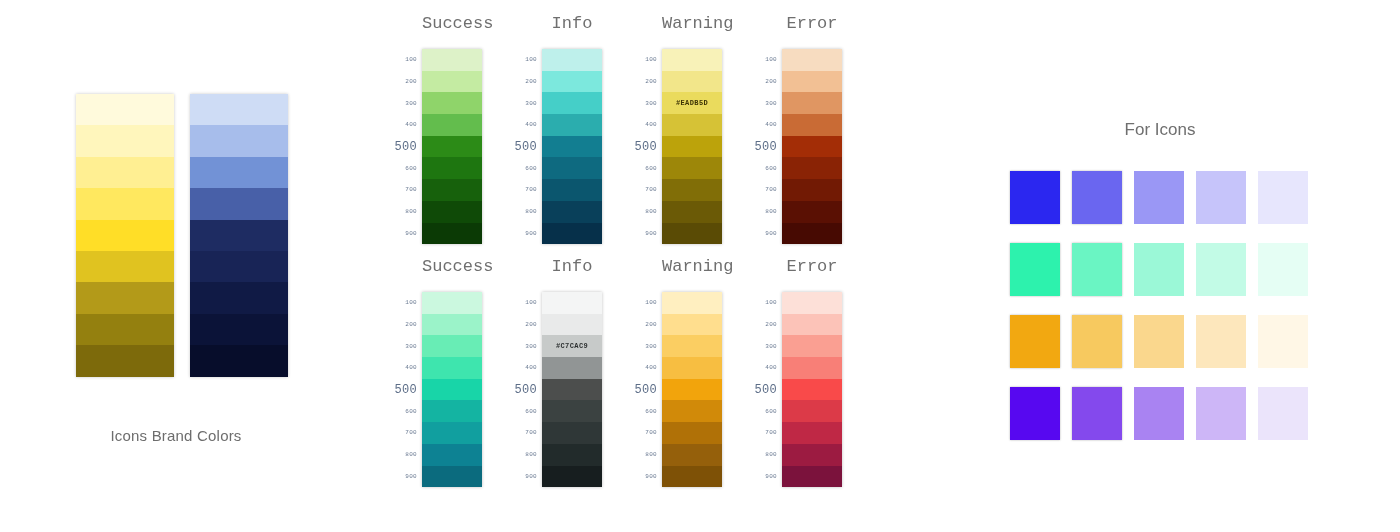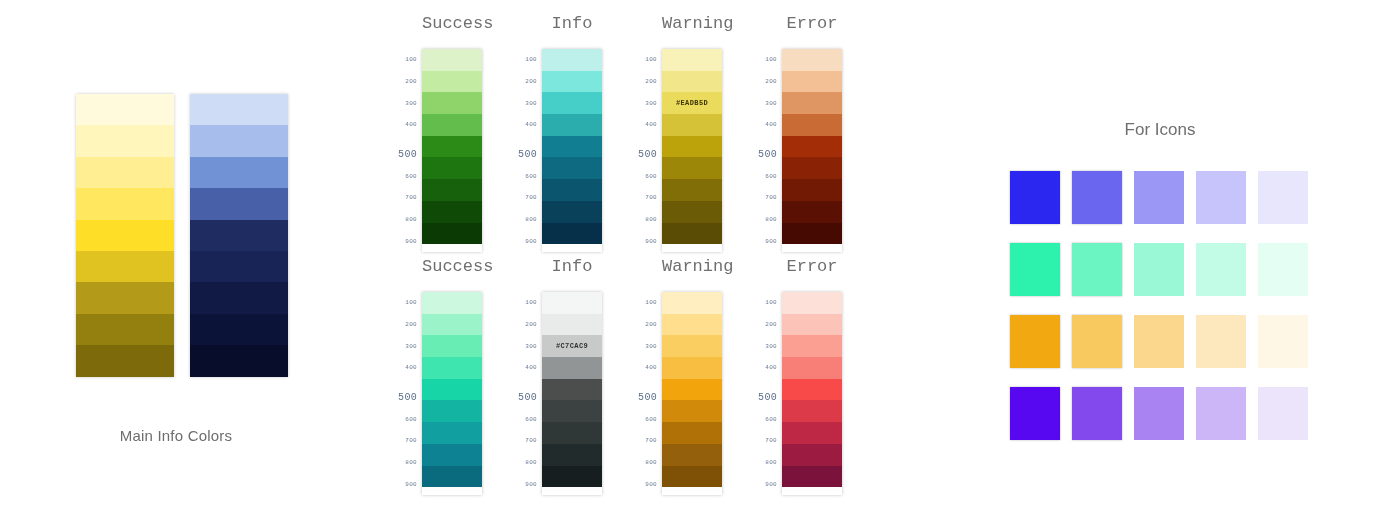--- a/index.html
+++ b/index.html
@@ -81,23 +81,22 @@
     height: 21.7px;
     display: flex;
     align-items: center;
     justify-content: flex-end;
     padding-right: 5px;
     font-size: 6px;
     color: #6b7b93;
     letter-spacing: 0.3px;
   }
   .ramp-label.emph {
-    font-size: 10px;
+    font-size: 12px;
     color: #5d6e88;
-    margin-top: 8px;
   }
   .ramp-swatches {
     flex: 1;
     display: flex;
     flex-direction: column;
     box-shadow: 0 0 3px rgba(0,0,0,0.25);
   }
   .ramp-swatch {
     height: 21.7px;
     display: flex;
@@ -159,21 +158,21 @@
         <div class="brand-swatch" style="background: rgb(167, 189, 235);"></div>
         <div class="brand-swatch" style="background: rgb(114, 146, 214);"></div>
         <div class="brand-swatch" style="background: rgb(72, 96, 168);"></div>
         <div class="brand-swatch" style="background: rgb(30, 44, 98);"></div>
         <div class="brand-swatch" style="background: rgb(24, 36, 86);"></div>
         <div class="brand-swatch" style="background: rgb(16, 26, 69);"></div>
         <div class="brand-swatch" style="background: rgb(11, 19, 56);"></div>
         <div class="brand-swatch" style="background: rgb(7, 13, 43);"></div>
       </div>
     </div>
-  <div id="brand-caption">Main Info Colors</div>
+  <div id="brand-caption">Icons Brand Colors</div>
 </div>
 
 <div class="ramp-grid" id="ramp-grid-top">
     <div class="ramp">
       <div class="ramp-title">Success</div>
       <div class="ramp-body">
         <div class="ramp-labels">
           <div class="ramp-label">100</div>
           <div class="ramp-label">200</div>
           <div class="ramp-label">300</div>

